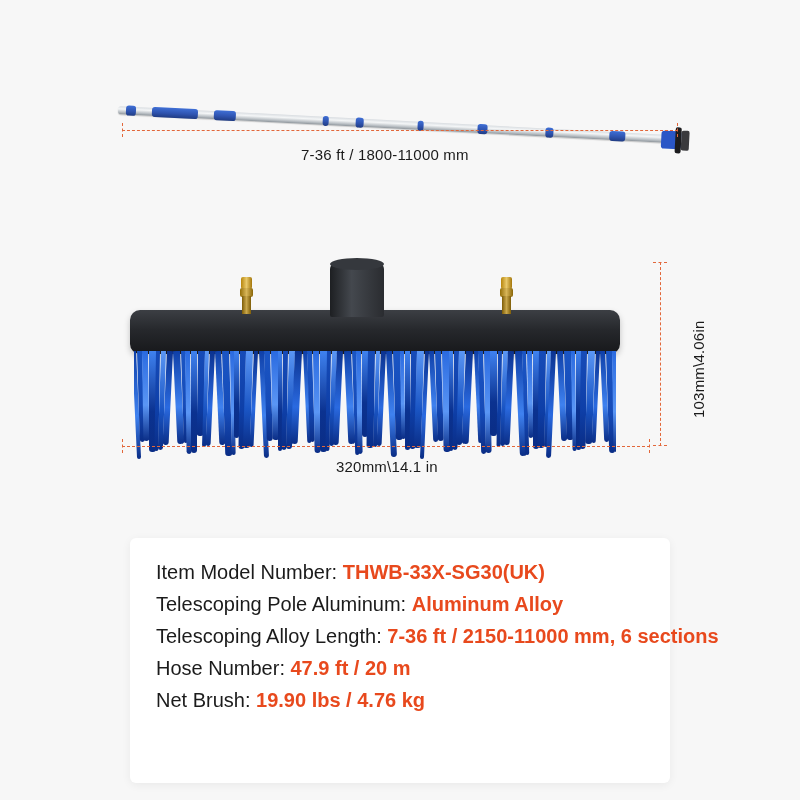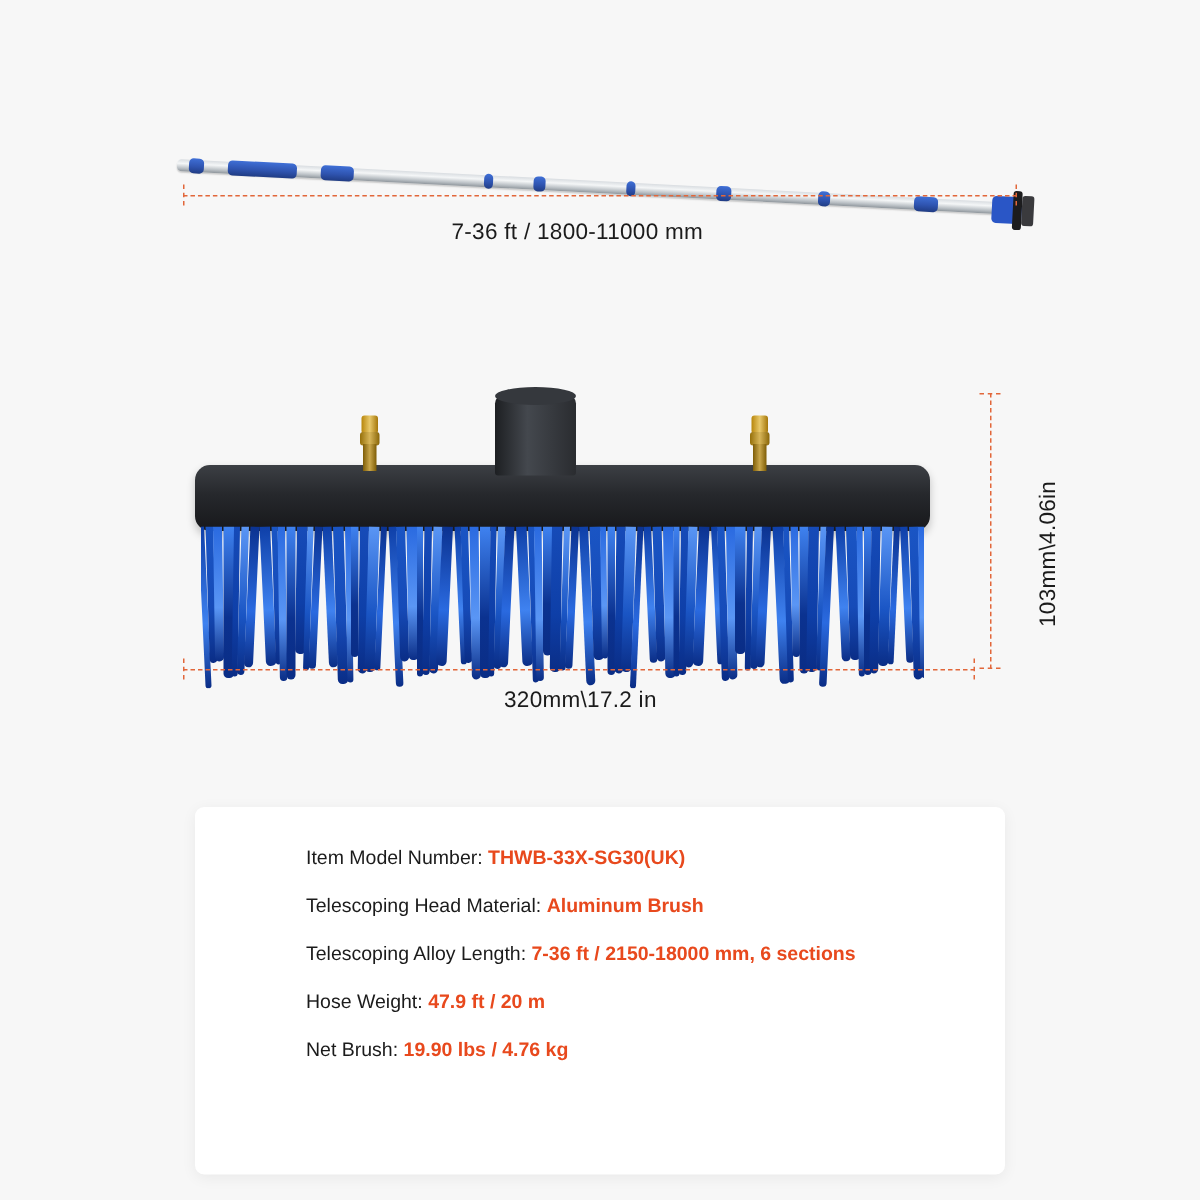--- a/index.html
+++ b/index.html
@@ -192,25 +192,24 @@
     position: absolute;
     left: 130px; top: 538px;
     width: 540px; height: 245px;
     background: #ffffff;
     border-radius: 6px;
     box-shadow: 0 2px 10px rgba(0,0,0,0.06);
     padding: 18px 26px;
     box-sizing: border-box;
   }
   .spec-row {
-    font-size: 13px;
+    font-size: 20px;
     color: #1b1b1b;
     line-height: 32px;
     white-space: nowrap;
-    margin-left: 48px;
   }
   .spec-val {
     color: #e8491d;
     font-weight: bold;
   }
 </style>
 </head>
 <body>
 
 <div class="stage">
@@ -329,40 +328,40 @@
         <div class="bristle" style="left: 447.4px; width: 6px; height: 98px; background: linear-gradient(rgb(22, 75, 184) 0%, rgb(14, 63, 168) 60%, rgb(10, 45, 134) 100%); transform: rotate(0.9deg); transform-origin: center top;"></div>
         <div class="bristle" style="left: 454px; width: 7px; height: 93px; background: linear-gradient(rgb(90, 150, 245) 0%, rgb(26, 85, 196) 60%, rgb(10, 45, 134) 100%); transform: rotate(1.8deg); transform-origin: center top;"></div>
         <div class="bristle" style="left: 461.6px; width: 4px; height: 92px; background: linear-gradient(rgb(11, 50, 144) 0%, rgb(42, 106, 224) 60%, rgb(10, 45, 134) 100%); transform: rotate(2.7deg); transform-origin: center top;"></div>
         <div class="bristle" style="left: 466.2px; width: 5px; height: 91px; background: linear-gradient(rgb(14, 63, 168) 0%, rgb(63, 130, 240) 60%, rgb(10, 45, 134) 100%); transform: rotate(-2.7deg); transform-origin: center top;"></div>
         <div class="bristle" style="left: 471.8px; width: 6px; height: 102px; background: linear-gradient(rgb(26, 85, 196) 0%, rgb(22, 75, 184) 60%, rgb(10, 45, 134) 100%); transform: rotate(-1.8deg); transform-origin: center top;"></div>
         <div class="bristle" style="left: 478.4px; width: 7px; height: 101px; background: linear-gradient(rgb(42, 106, 224) 0%, rgb(90, 150, 245) 60%, rgb(10, 45, 134) 100%); transform: rotate(-0.9deg); transform-origin: center top;"></div>
       </div>
   </div>
 
   <div class="dim-h brackets" style="left:122px; top:446px; width:528px;"></div>
-  <div class="dim-label" style="left:336px; top:458px;">320mm\17.2 in</div>
+  <div class="dim-label" style="left:336px; top:458px;">320mm\14.1 in</div>
 
   <div class="dim-v brackets" style="left:660px; top:262px; height:184px;"></div>
   <div class="dim-label vertical" style="left:690px; top:418px;">103mm\4.06in</div>
 
   <div class="card">
     <div class="spec-row">
       <span>Item Model Number:</span>
       <span class="spec-val">THWB-33X-SG30(UK)</span>
     </div>
     <div class="spec-row">
-      <span>Telescoping Head Material:</span>
-      <span class="spec-val">Aluminum Brush</span>
+      <span>Telescoping Pole Aluminum:</span>
+      <span class="spec-val">Aluminum Alloy</span>
     </div>
     <div class="spec-row">
       <span>Telescoping Alloy Length:</span>
-      <span class="spec-val">7-36 ft / 2150-18000 mm, 6 sections</span>
-    </div>
-    <div class="spec-row">
-      <span>Hose Weight:</span>
+      <span class="spec-val">7-36 ft / 2150-11000 mm, 6 sections</span>
+    </div>
+    <div class="spec-row">
+      <span>Hose Number:</span>
       <span class="spec-val">47.9 ft / 20 m</span>
     </div>
     <div class="spec-row">
       <span>Net Brush:</span>
       <span class="spec-val">19.90 lbs / 4.76 kg</span>
     </div>
   </div>
 
 </div>
 

